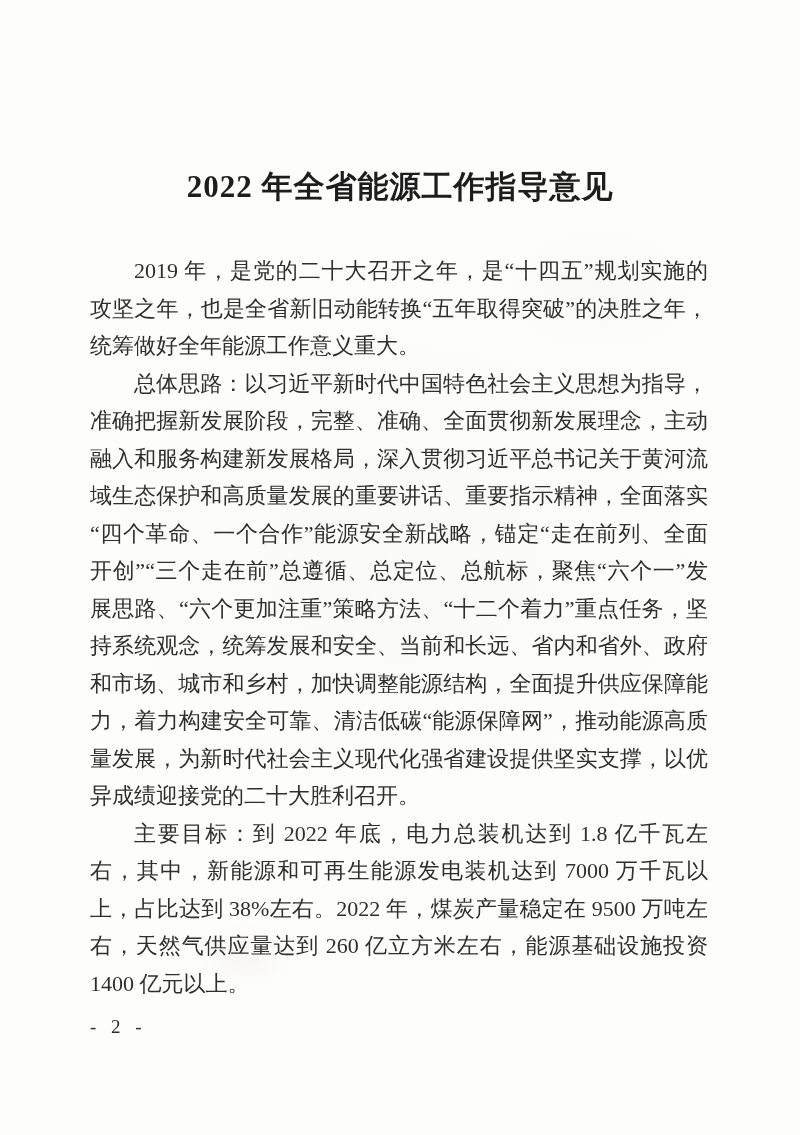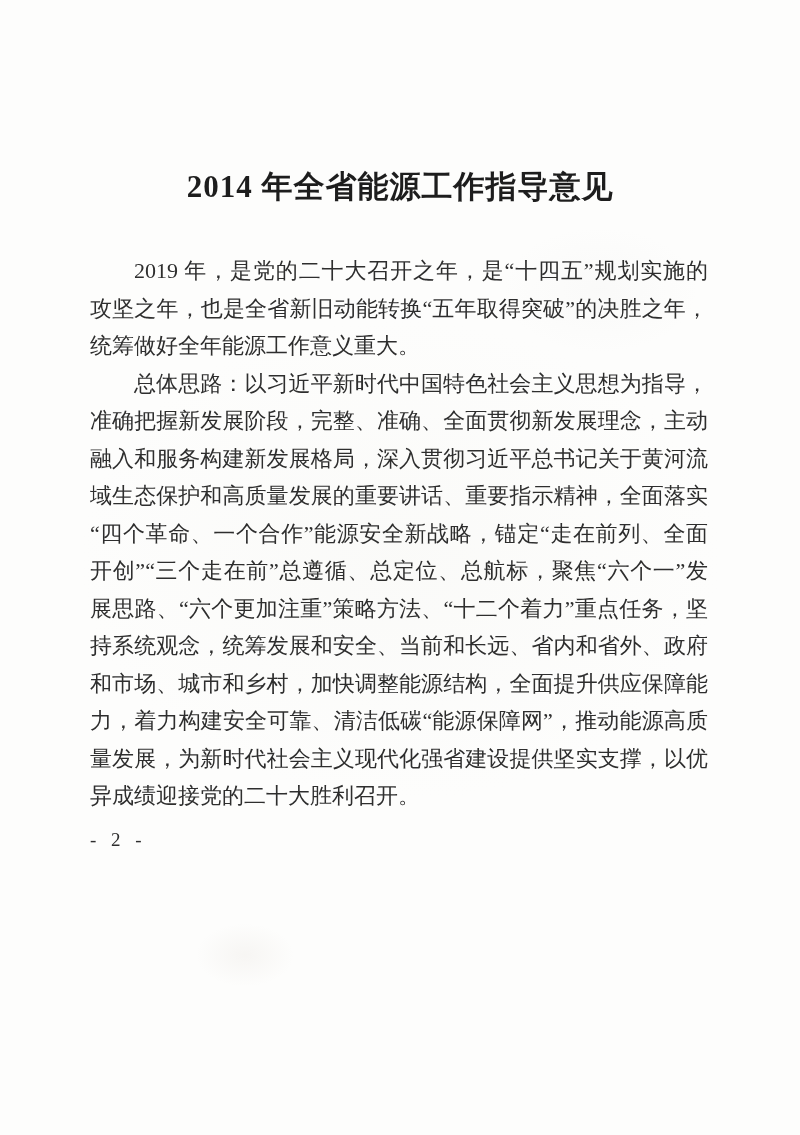--- a/index.html
+++ b/index.html
@@ -45,21 +45,22 @@
     margin: 14px 0 0 90px;
     font-size: 19px;
     letter-spacing: 5px;
     color: #2e2e2e;
   }
 </style>
 </head>
 <body>
 
 <div class="page">
-  <h1 class="doc-title">2014 年全省能源工作指导意见</h1>
+  <h1 class="doc-title">2022 年全省能源工作指导意见</h1>
 
   <div class="doc-body">
     <p>2019 年，是党的二十大召开之年，是“十四五”规划实施的攻坚之年，也是全省新旧动能转换“五年取得突破”的决胜之年，统筹做好全年能源工作意义重大。</p>
     <p>总体思路：以习近平新时代中国特色社会主义思想为指导，准确把握新发展阶段，完整、准确、全面贯彻新发展理念，主动融入和服务构建新发展格局，深入贯彻习近平总书记关于黄河流域生态保护和高质量发展的重要讲话、重要指示精神，全面落实“四个革命、一个合作”能源安全新战略，锚定“走在前列、全面开创”“三个走在前”总遵循、总定位、总航标，聚焦“六个一”发展思路、“六个更加注重”策略方法、“十二个着力”重点任务，坚持系统观念，统筹发展和安全、当前和长远、省内和省外、政府和市场、城市和乡村，加快调整能源结构，全面提升供应保障能力，着力构建安全可靠、清洁低碳“能源保障网”，推动能源高质量发展，为新时代社会主义现代化强省建设提供坚实支撑，以优异成绩迎接党的二十大胜利召开。</p>
+    <p>主要目标：到 2022 年底，电力总装机达到 1.8 亿千瓦左右，其中，新能源和可再生能源发电装机达到 7000 万千瓦以上，占比达到 38%左右。2022 年，煤炭产量稳定在 9500 万吨左右，天然气供应量达到 260 亿立方米左右，能源基础设施投资 1400 亿元以上。</p>
   </div>
 
   <div class="page-number">- 2 -</div>
 </div>
 
 </body></html>

